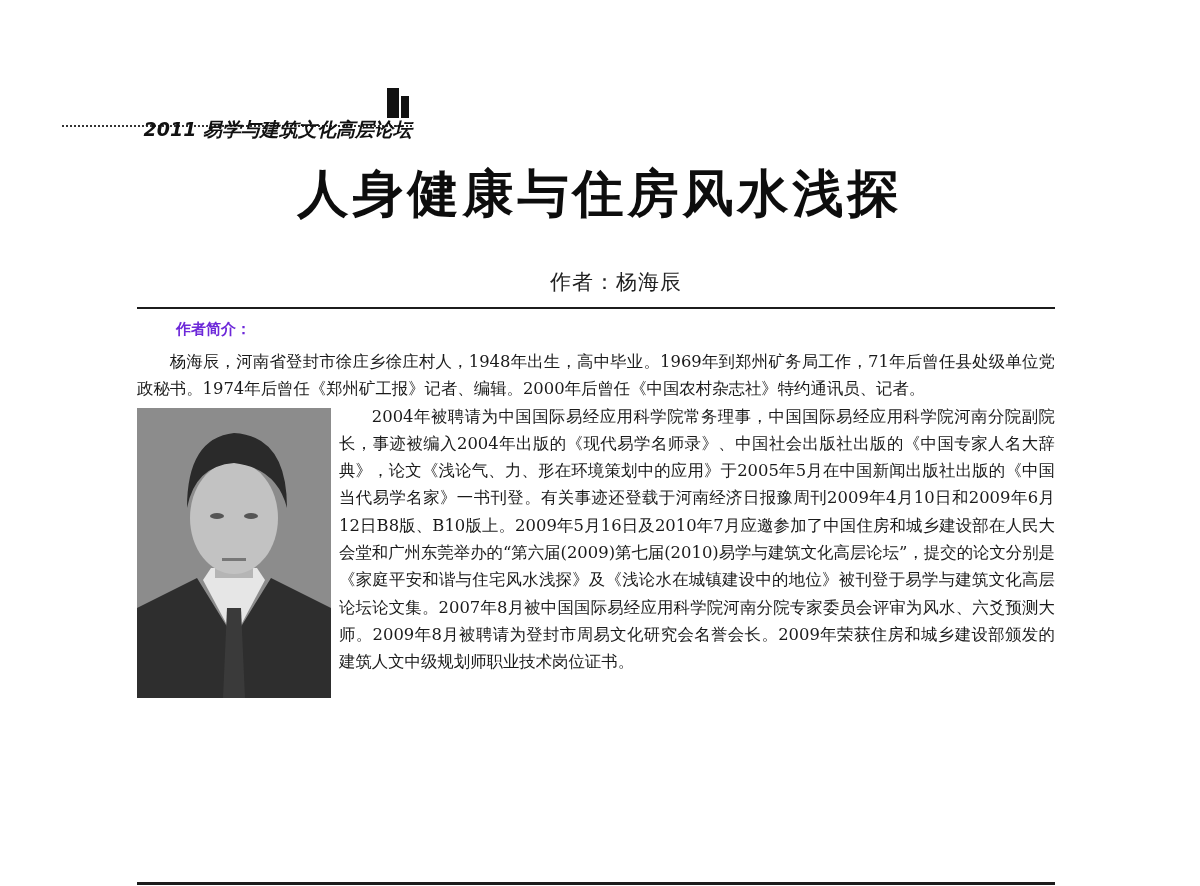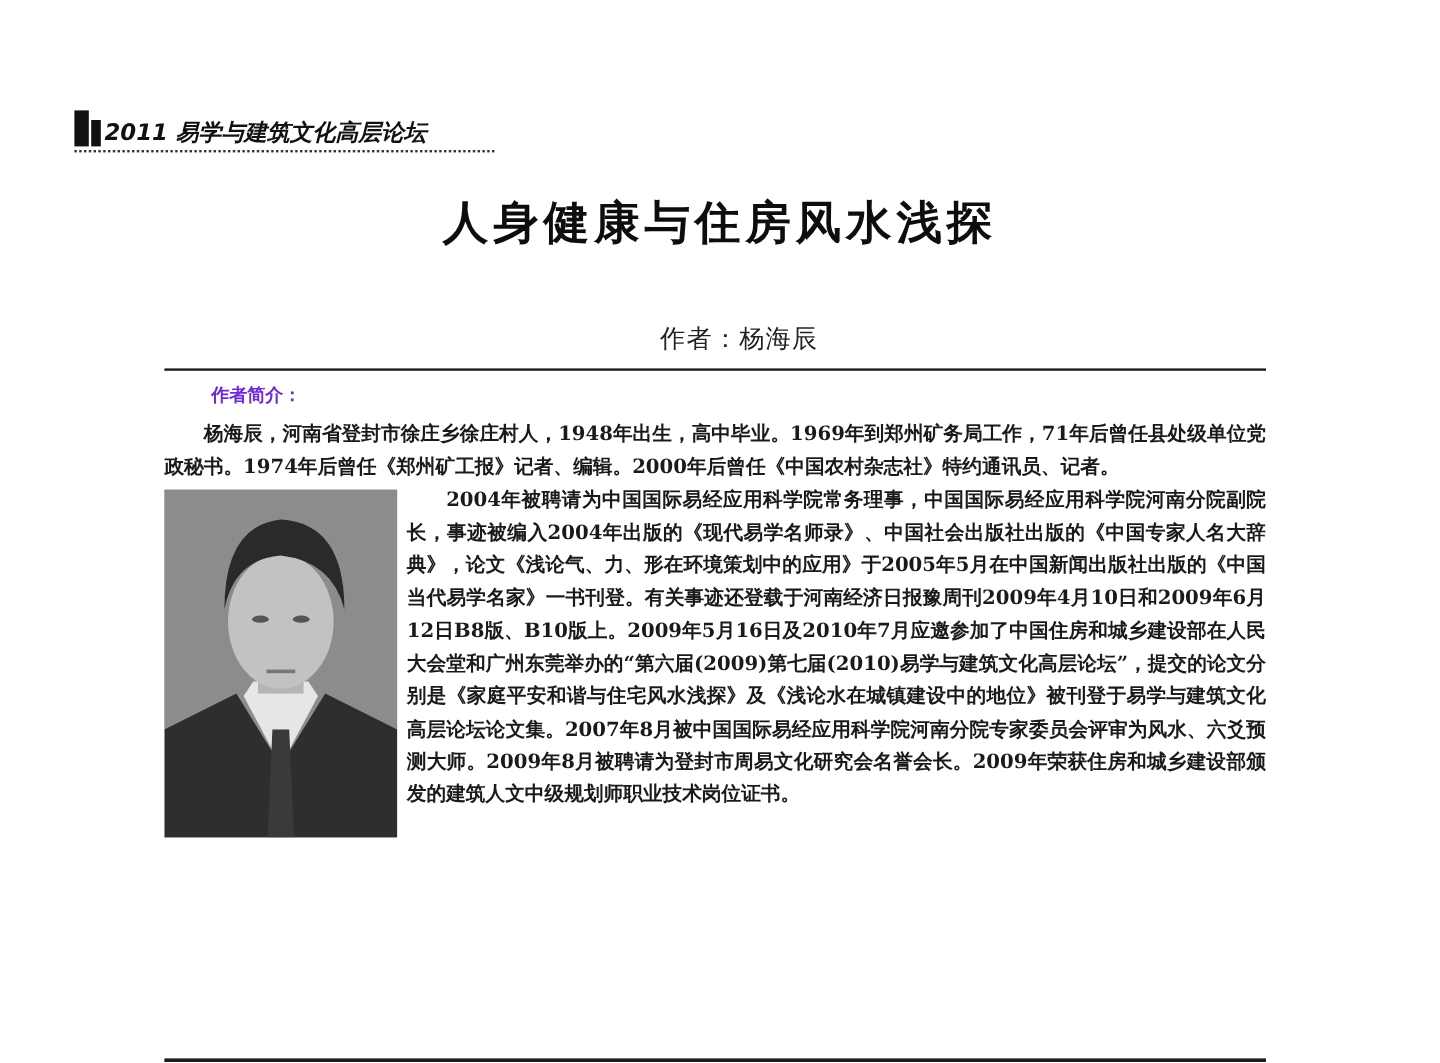--- a/index.html
+++ b/index.html
@@ -18,20 +18,21 @@
     .running-header {
       position: absolute;
       left: 62px;
       top: 88px;
       height: 34px;
       display: flex;
       align-items: flex-end;
       border-bottom: 2px dotted #333;
       padding-bottom: 3px;
       width: 350px;
+      flex-direction: column;
     }
     .header-bars {
       display: flex;
       align-items: flex-end;
       gap: 2px;
       margin-right: 3px;
     }
     .header-bars .bar1 {
       width: 12px;
       height: 30px;
@@ -53,21 +54,21 @@
       white-space: nowrap;
     }
     .title {
       position: absolute;
       left: 0;
       width: 1200px;
       top: 160px;
       text-align: center;
       font-family: "DejaVu Sans", "Liberation Sans", sans-serif;
       font-weight: bold;
-      font-size: 38px;
+      font-size: 51px;
       letter-spacing: 4px;
       color: #0d0d0d;
     }
     .author-line {
       position: absolute;
       left: 16px;
       width: 1200px;
       top: 256px;
       text-align: center;
       font-family: "DejaVu Sans", "Liberation Sans", sans-serif;
@@ -103,21 +104,20 @@
     }
     .bio {
       position: absolute;
       left: 137px;
       top: 348px;
       width: 918px;
       font-size: 16.4px;
       line-height: 27.3px;
       text-align: justify;
       color: #1a1a1a;
-      font-weight: bold;
     }
     .bio p {
       margin: 0;
       text-indent: 2em;
     }
     .photo {
       float: left;
       width: 194px;
       height: 290px;
       margin-top: 5px;

